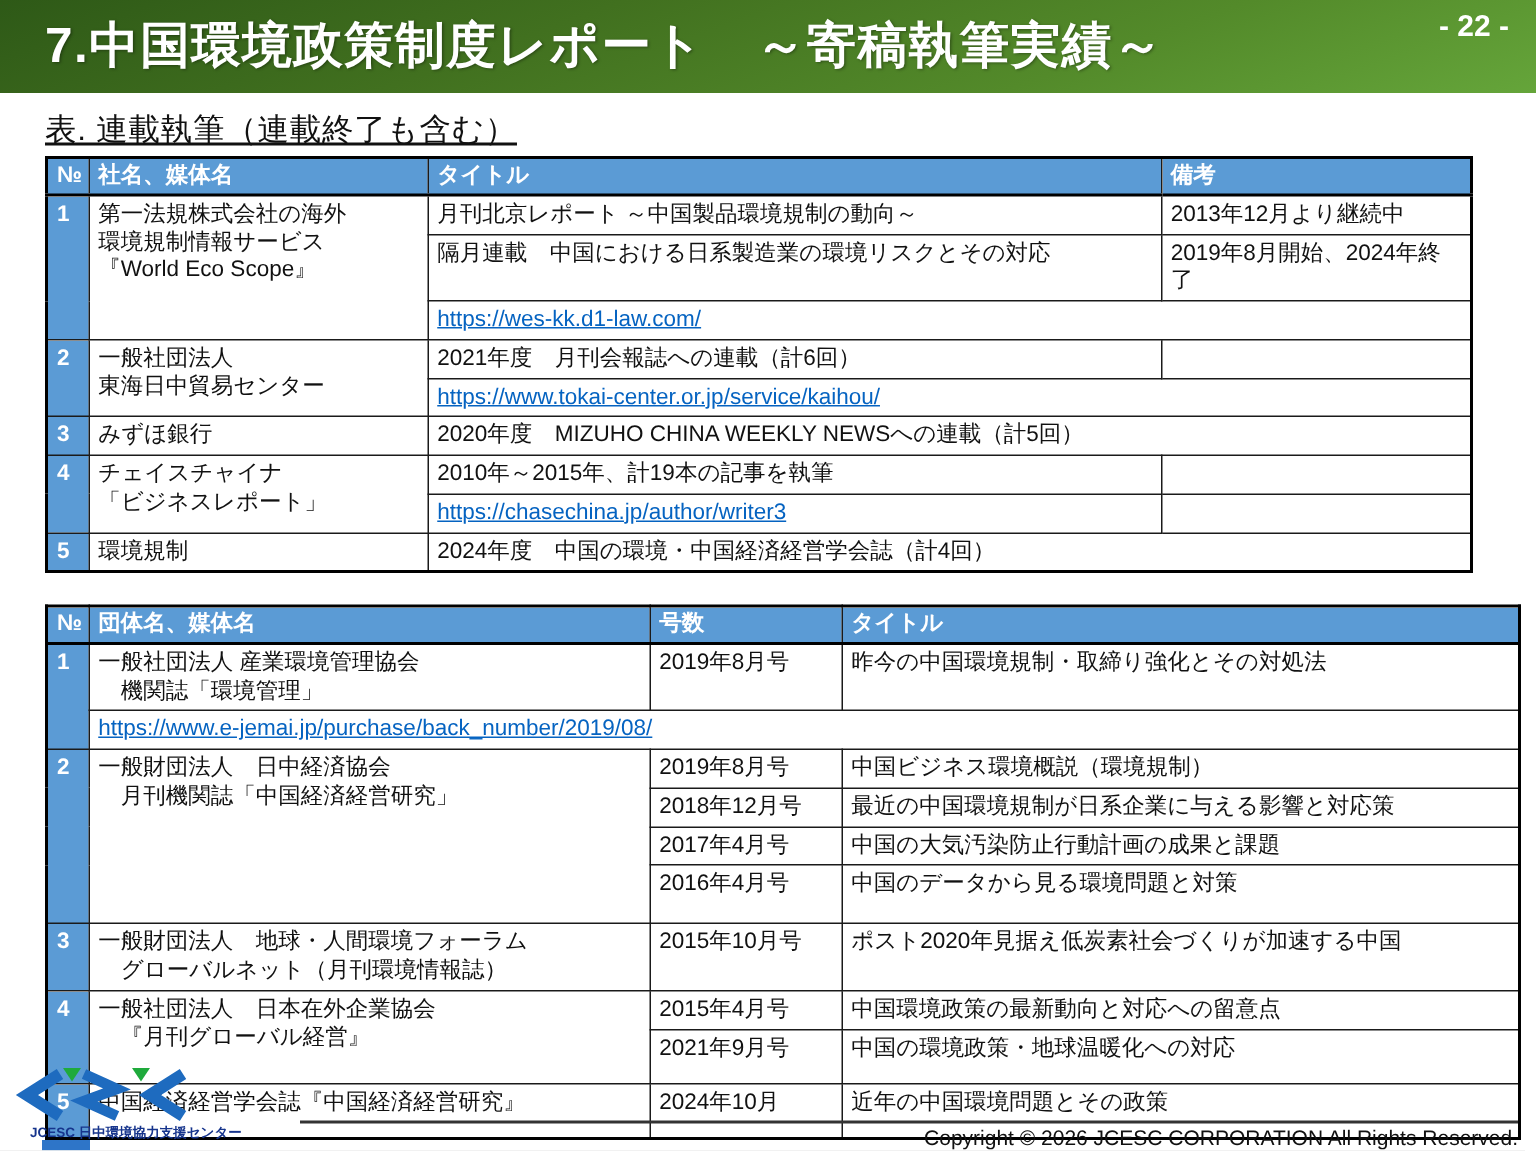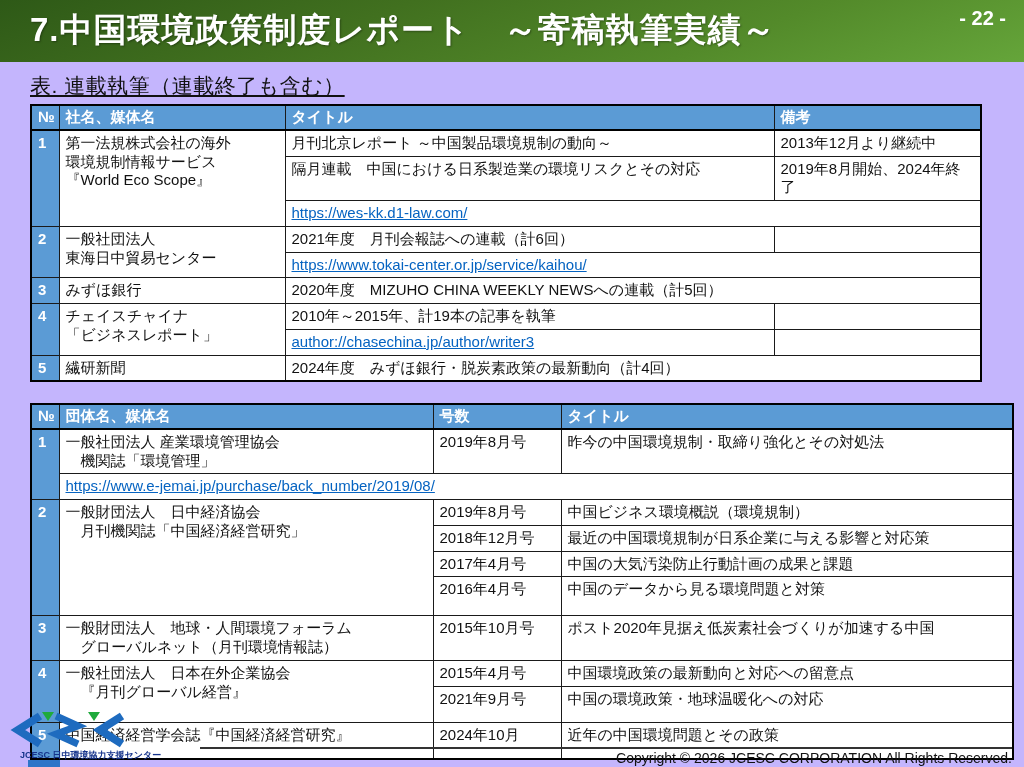--- a/index.html
+++ b/index.html
@@ -1,17 +1,17 @@
 <!DOCTYPE html>
 <html><head>
 <meta charset="utf-8">
 <style>
   html,body{margin:0;padding:0;background:#e8e8e8;}
   .slide{
-    position:relative;width:1024px;height:767px;background:#c4b5fd;
+    position:relative;width:1024px;height:767px;background:#ffffff;
     font-family:"Liberation Sans","DejaVu Sans",sans-serif;
     overflow:hidden;margin:0 auto;
   }
   
   .band{
     position:absolute;left:0;top:0;width:1024px;height:62px;
     background:linear-gradient(160deg,#2e5917 0%,#41701f 35%,#538a2a 70%,#65a53a 100%);
   }
   .band-title{
     position:absolute;left:30px;top:8px;color:#ffffff;font-size:33px;
@@ -116,28 +116,28 @@
     </tr>
 
     <tr>
       <td class="no" rowspan="2">4</td>
       <td class="org" rowspan="2">チェイスチャイナ
 「ビジネスレポート」</td>
       <td>2010年～2015年、計19本の記事を執筆</td>
       <td class="note"></td>
     </tr>
     <tr>
-      <td><a class="link">author://chasechina.jp/author/writer3</a></td>
+      <td><a class="link">https://chasechina.jp/author/writer3</a></td>
       <td class="note"></td>
     </tr>
 
     <tr>
       <td class="no">5</td>
-      <td class="org">繊研新聞</td>
-      <td colspan="2">2024年度　みずほ銀行・脱炭素政策の最新動向（計4回）</td>
+      <td class="org">環境規制</td>
+      <td colspan="2">2024年度　中国の環境・中国経済経営学会誌（計4回）</td>
     </tr>
   </tbody>
     </table>
 
 
   <table class="rep t2">
     <colgroup>
         <col style="width:28px">
         <col style="width:374px">
         <col style="width:128px">

